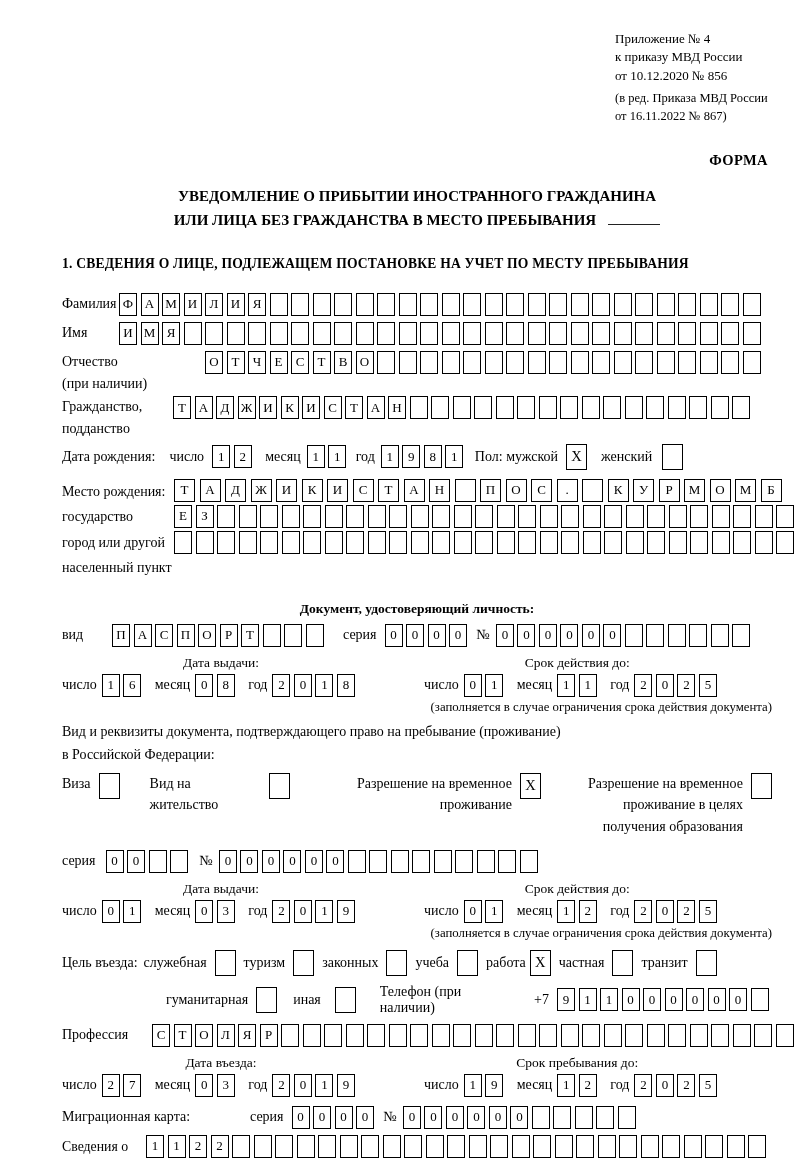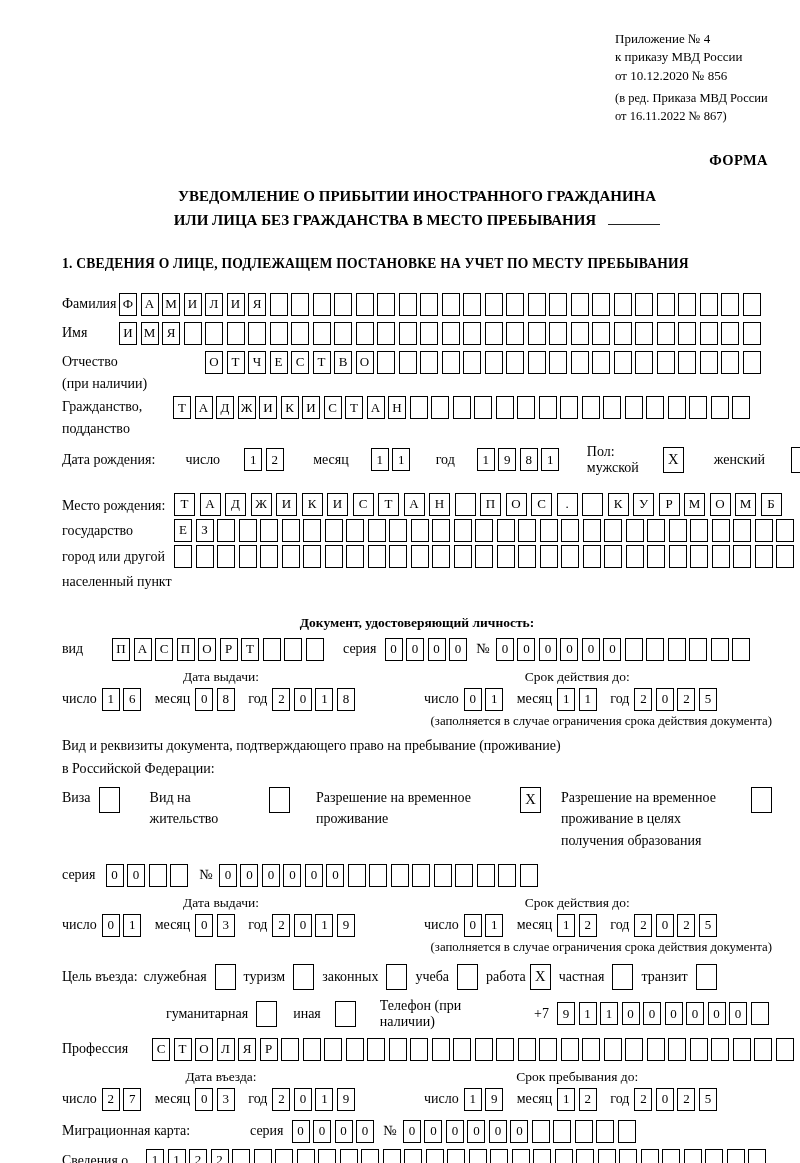--- a/index.html
+++ b/index.html
@@ -41,21 +41,21 @@
   .dhead { text-align:center; font-size:13.5px; margin-bottom:3px; }
   .dline { display:flex; align-items:center; font-size:14px; }
   .dline .dlbl { margin-right:5px; flex:none; }
   .dline .cells { margin-right:10px; }
   .note { text-align:right; font-size:12.8px; margin:3px 0 9px; }
 
   .intro { font-size:14px; margin-bottom:7px; }
   .opts-row { display:flex; align-items:flex-start; margin:10px 0 12px; font-size:14px; }
   .opt { display:flex; align-items:flex-start; }
   .opt-label { line-height:1.55; }
-  .opt-label.center { text-align:left; }
+  .opt-label.center { text-align:right; }
 
   .purpose .opt { align-items:center; }
   .reps { display:flex; align-items:flex-start; margin-top:4px; }
   .reps-labels { width:84px; flex:none; font-size:13.8px; line-height:24.5px; white-space:nowrap; }
   .reps-cells .cells { margin-bottom:8.5px; }
 </style>
 </head>
 <body>
 
 <div class="page">
@@ -215,21 +215,21 @@
         <div class="cell"></div>
         <div class="cell"></div>
         <div class="cell"></div>
         <div class="cell"></div>
         <div class="cell"></div>
         <div class="cell"></div>
         <div class="cell"></div>
       </div>
   </div>
 
-  <div class="row" style="margin-bottom:17px;gap:16px;">
+  <div class="row" style="margin-bottom:9px;">
     <span class="lbl mr14">Дата рождения:</span>
     <span class="mr8">число</span>
     <div class="cells mr10">
         <div class="cell">1</div>
         <div class="cell">2</div>
       </div>
     <span class="mr6">месяц</span>
     <div class="cells mr6">
         <div class="cell">1</div>
         <div class="cell">1</div>

